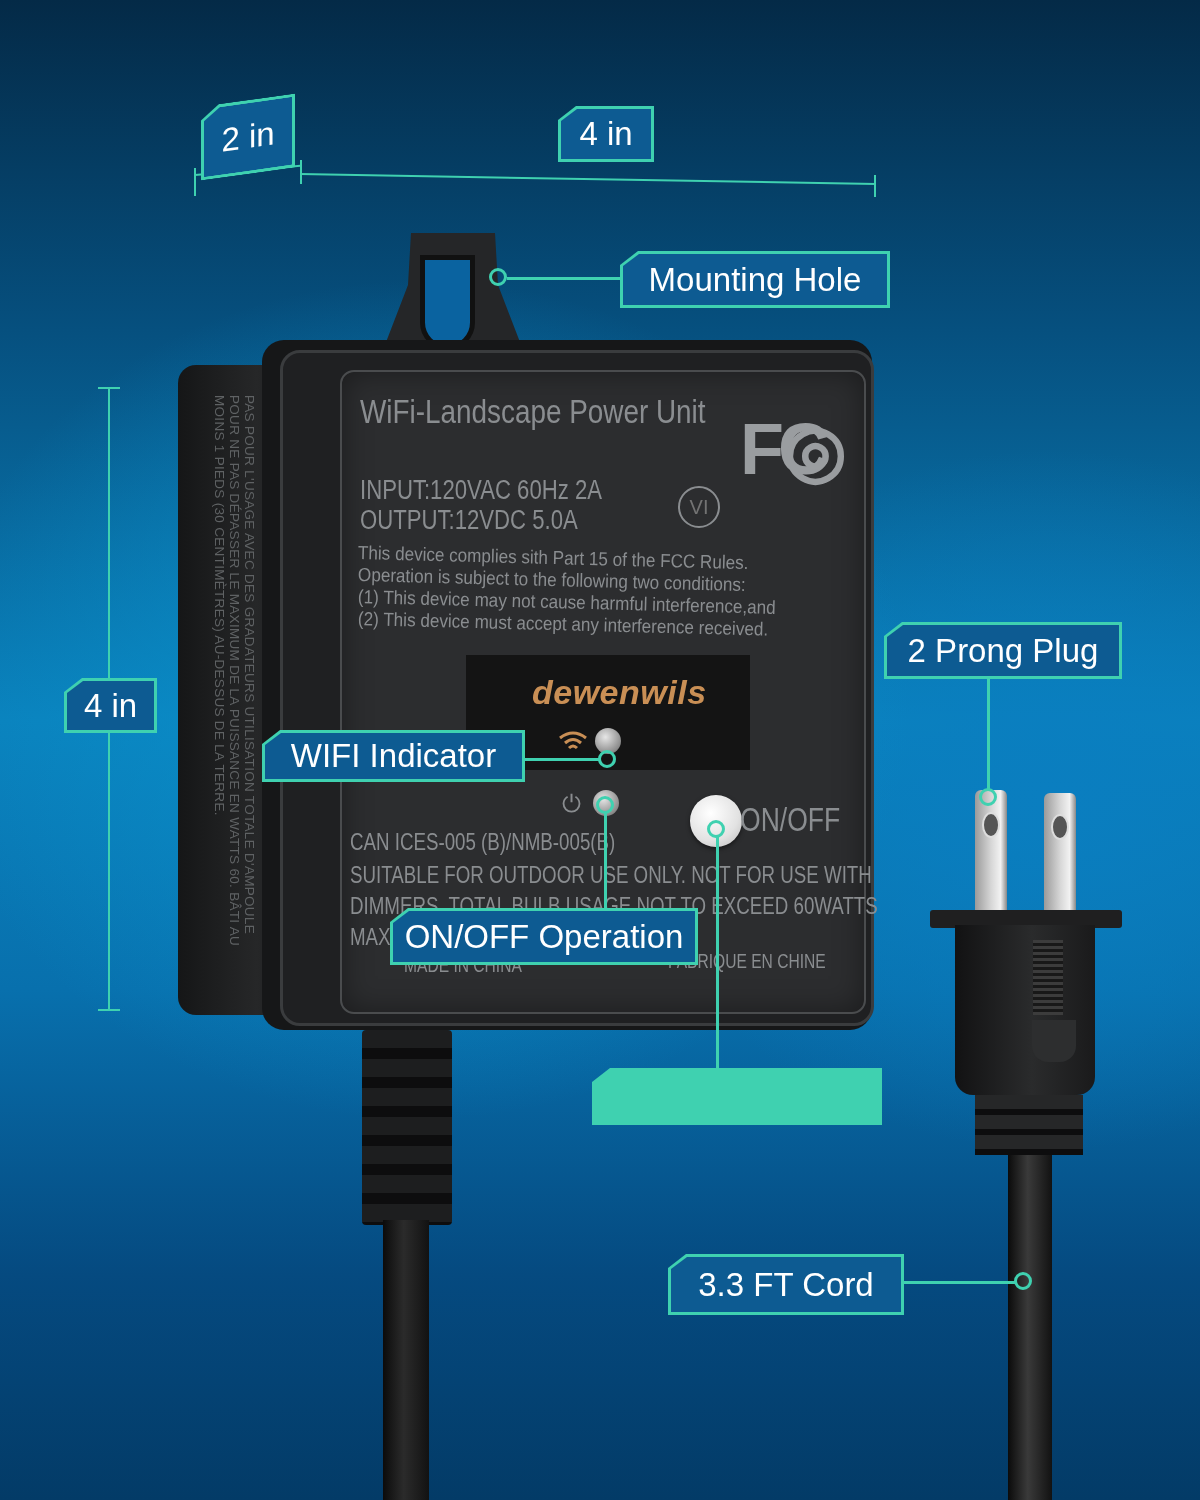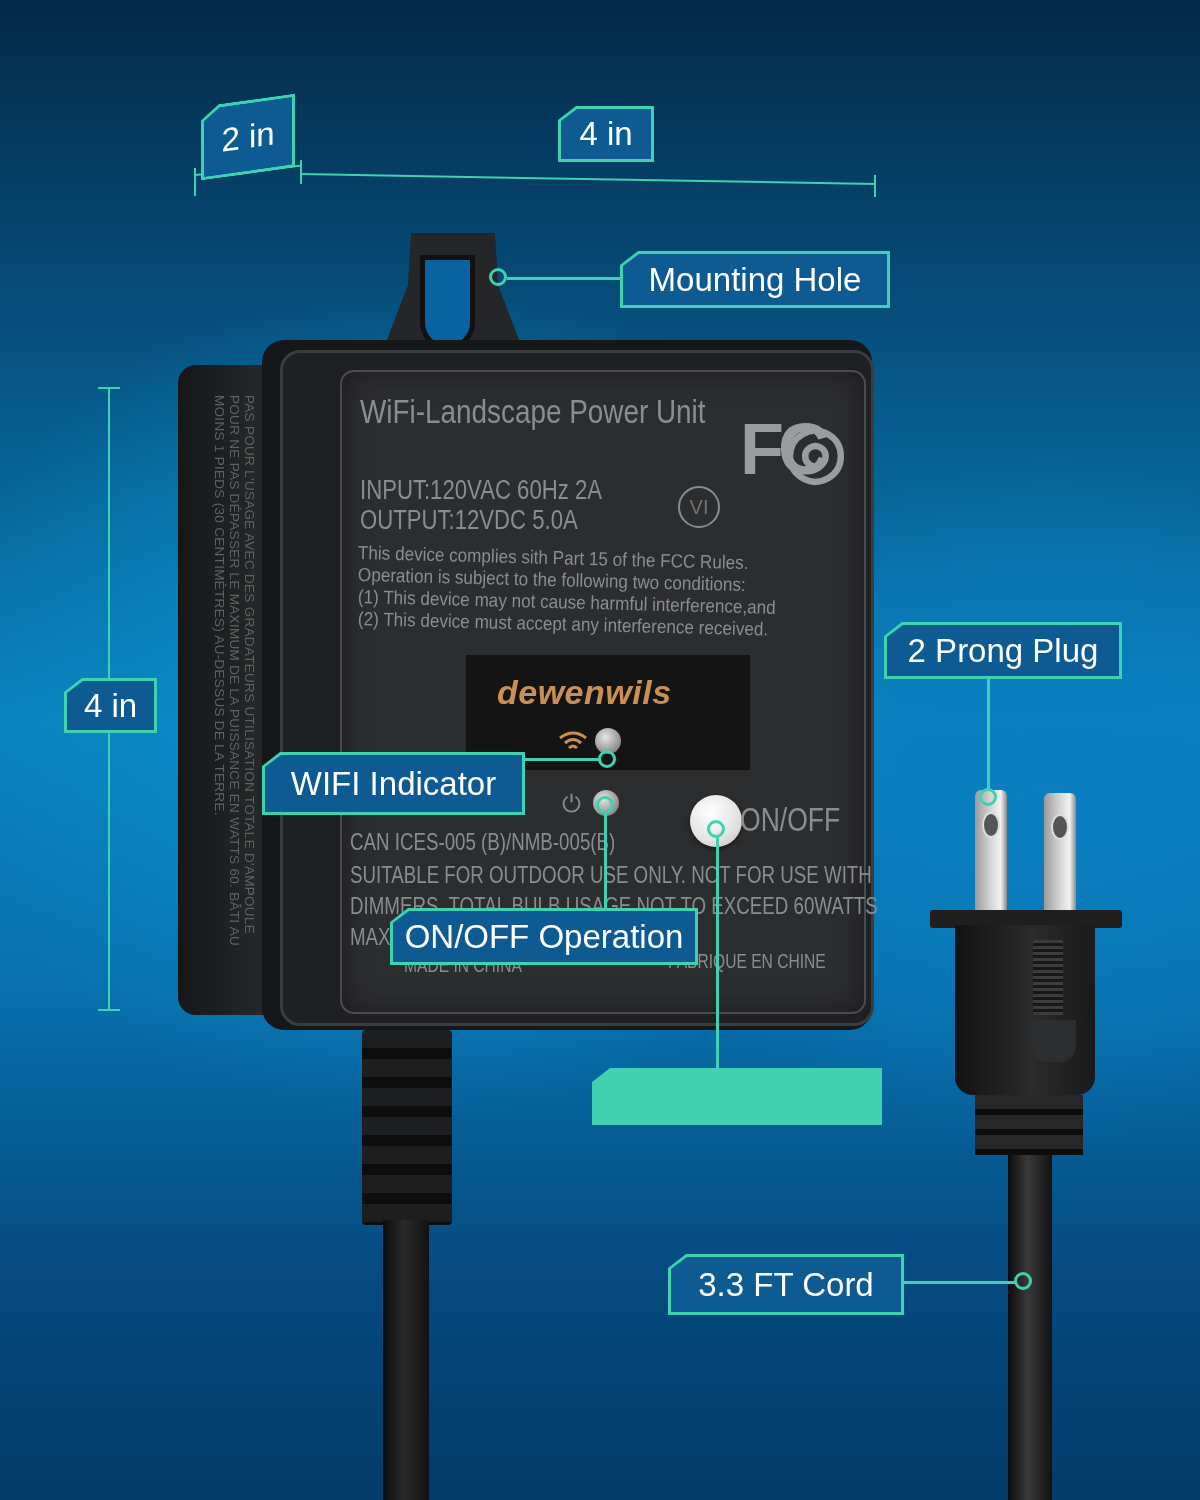--- a/index.html
+++ b/index.html
@@ -38,21 +38,21 @@
     background:#252628; clip-path: polygon(22% 0,78% 0,80% 40%,100% 100%,0 100%,20% 40%); }
   .tab-slot { position:absolute; left:420px; top:255px; width:55px; height:95px;
     background:#0a63a0; border:5px solid #111; border-radius:0 0 28px 28px; box-sizing:border-box; }
 
   .etch { position:absolute; color:#8a8d90; white-space:nowrap; }
   .fcc { position:absolute; left:740px; top:408px; color:#9a9da0; font-size:72px; font-weight:bold; letter-spacing:-6px; }
   .ul { position:absolute; left:678px; top:486px; width:42px; height:42px; border:2px solid #8a8d90; border-radius:50%;
     color:#737373; font-size:20px; display:flex; align-items:center; justify-content:center; box-sizing:border-box; }
 
   .logo-panel { position:absolute; left:466px; top:655px; width:284px; height:115px; background:#141414; }
-  .logo { position:absolute; left:497px; top:673px; color:#c98f55; font-size:34px; font-weight:bold; font-style:italic; letter-spacing:0.5px; }
+  .logo { position:absolute; left:532px; top:673px; color:#c98f55; font-size:34px; font-weight:bold; font-style:italic; letter-spacing:0.5px; }
   .wifi-icon { position:absolute; left:558px; top:730px; width:30px; height:22px; }
   .led { position:absolute; width:26px; height:26px; border-radius:50%; background:radial-gradient(circle at 40% 35%, #e6e6e6, #8c8c8c 70%, #555 100%); }
   .power-icon { position:absolute; left:562px; top:790px; width:22px; height:26px; color:#8a8d90; font-size:24px; }
   .btn { position:absolute; left:690px; top:795px; width:52px; height:52px; border-radius:50%;
     background:radial-gradient(circle at 40% 35%, #ffffff, #e2e2e2 60%, #b9b9b9 100%); box-shadow:0 2px 4px rgba(0,0,0,0.5); }
 
   
   .strain { position:absolute; left:362px; top:1030px; width:90px; height:195px; background:repeating-linear-gradient(180deg,#1d1e1f 0 18px,#0d0d0e 18px 29px); border-radius:4px; }
   .cord { position:absolute; left:383px; top:1220px; width:46px; height:280px; background:linear-gradient(90deg,#0b0b0b,#2b2b2b 45%,#121212); }
   .cord2 { position:absolute; left:1008px; top:1150px; width:44px; height:350px; background:linear-gradient(90deg,#0b0b0b,#3a3a3a 45%,#121212); }
@@ -148,21 +148,21 @@
 
 <div class="dot" style="left:489px;top:268px;"></div>
 <div class="leader" style="left:507px;top:277px;width:115px;height:3px;"></div>
 <div class="callout-wrap" style="left:620px;top:251px;width:270px;height:57px;text-decoration:underline;">
   <div class="callout-border" style="inset:0;"></div>
   <div class="callout-inner">Mounting Hole</div>
 </div>
 
 <div class="dot" style="left:598px;top:750px;"></div>
 <div class="leader" style="left:523px;top:758px;width:76px;height:3px;"></div>
-<div class="callout-wrap" style="left:262px;top:752px;width:263px;height:63px;">
+<div class="callout-wrap" style="left:262px;top:730px;width:263px;height:52px;">
   <div class="callout-border" style="inset:0;"></div>
   <div class="callout-inner">WIFI Indicator</div>
 </div>
 
 <div class="dot" style="left:596px;top:796px;"></div>
 <div class="leader" style="left:604px;top:813px;width:3px;height:98px;"></div>
 <div class="callout-wrap" style="left:390px;top:908px;width:308px;height:57px;">
   <div class="callout-border" style="inset:0;"></div>
   <div class="callout-inner">ON/OFF Operation</div>
 </div>

